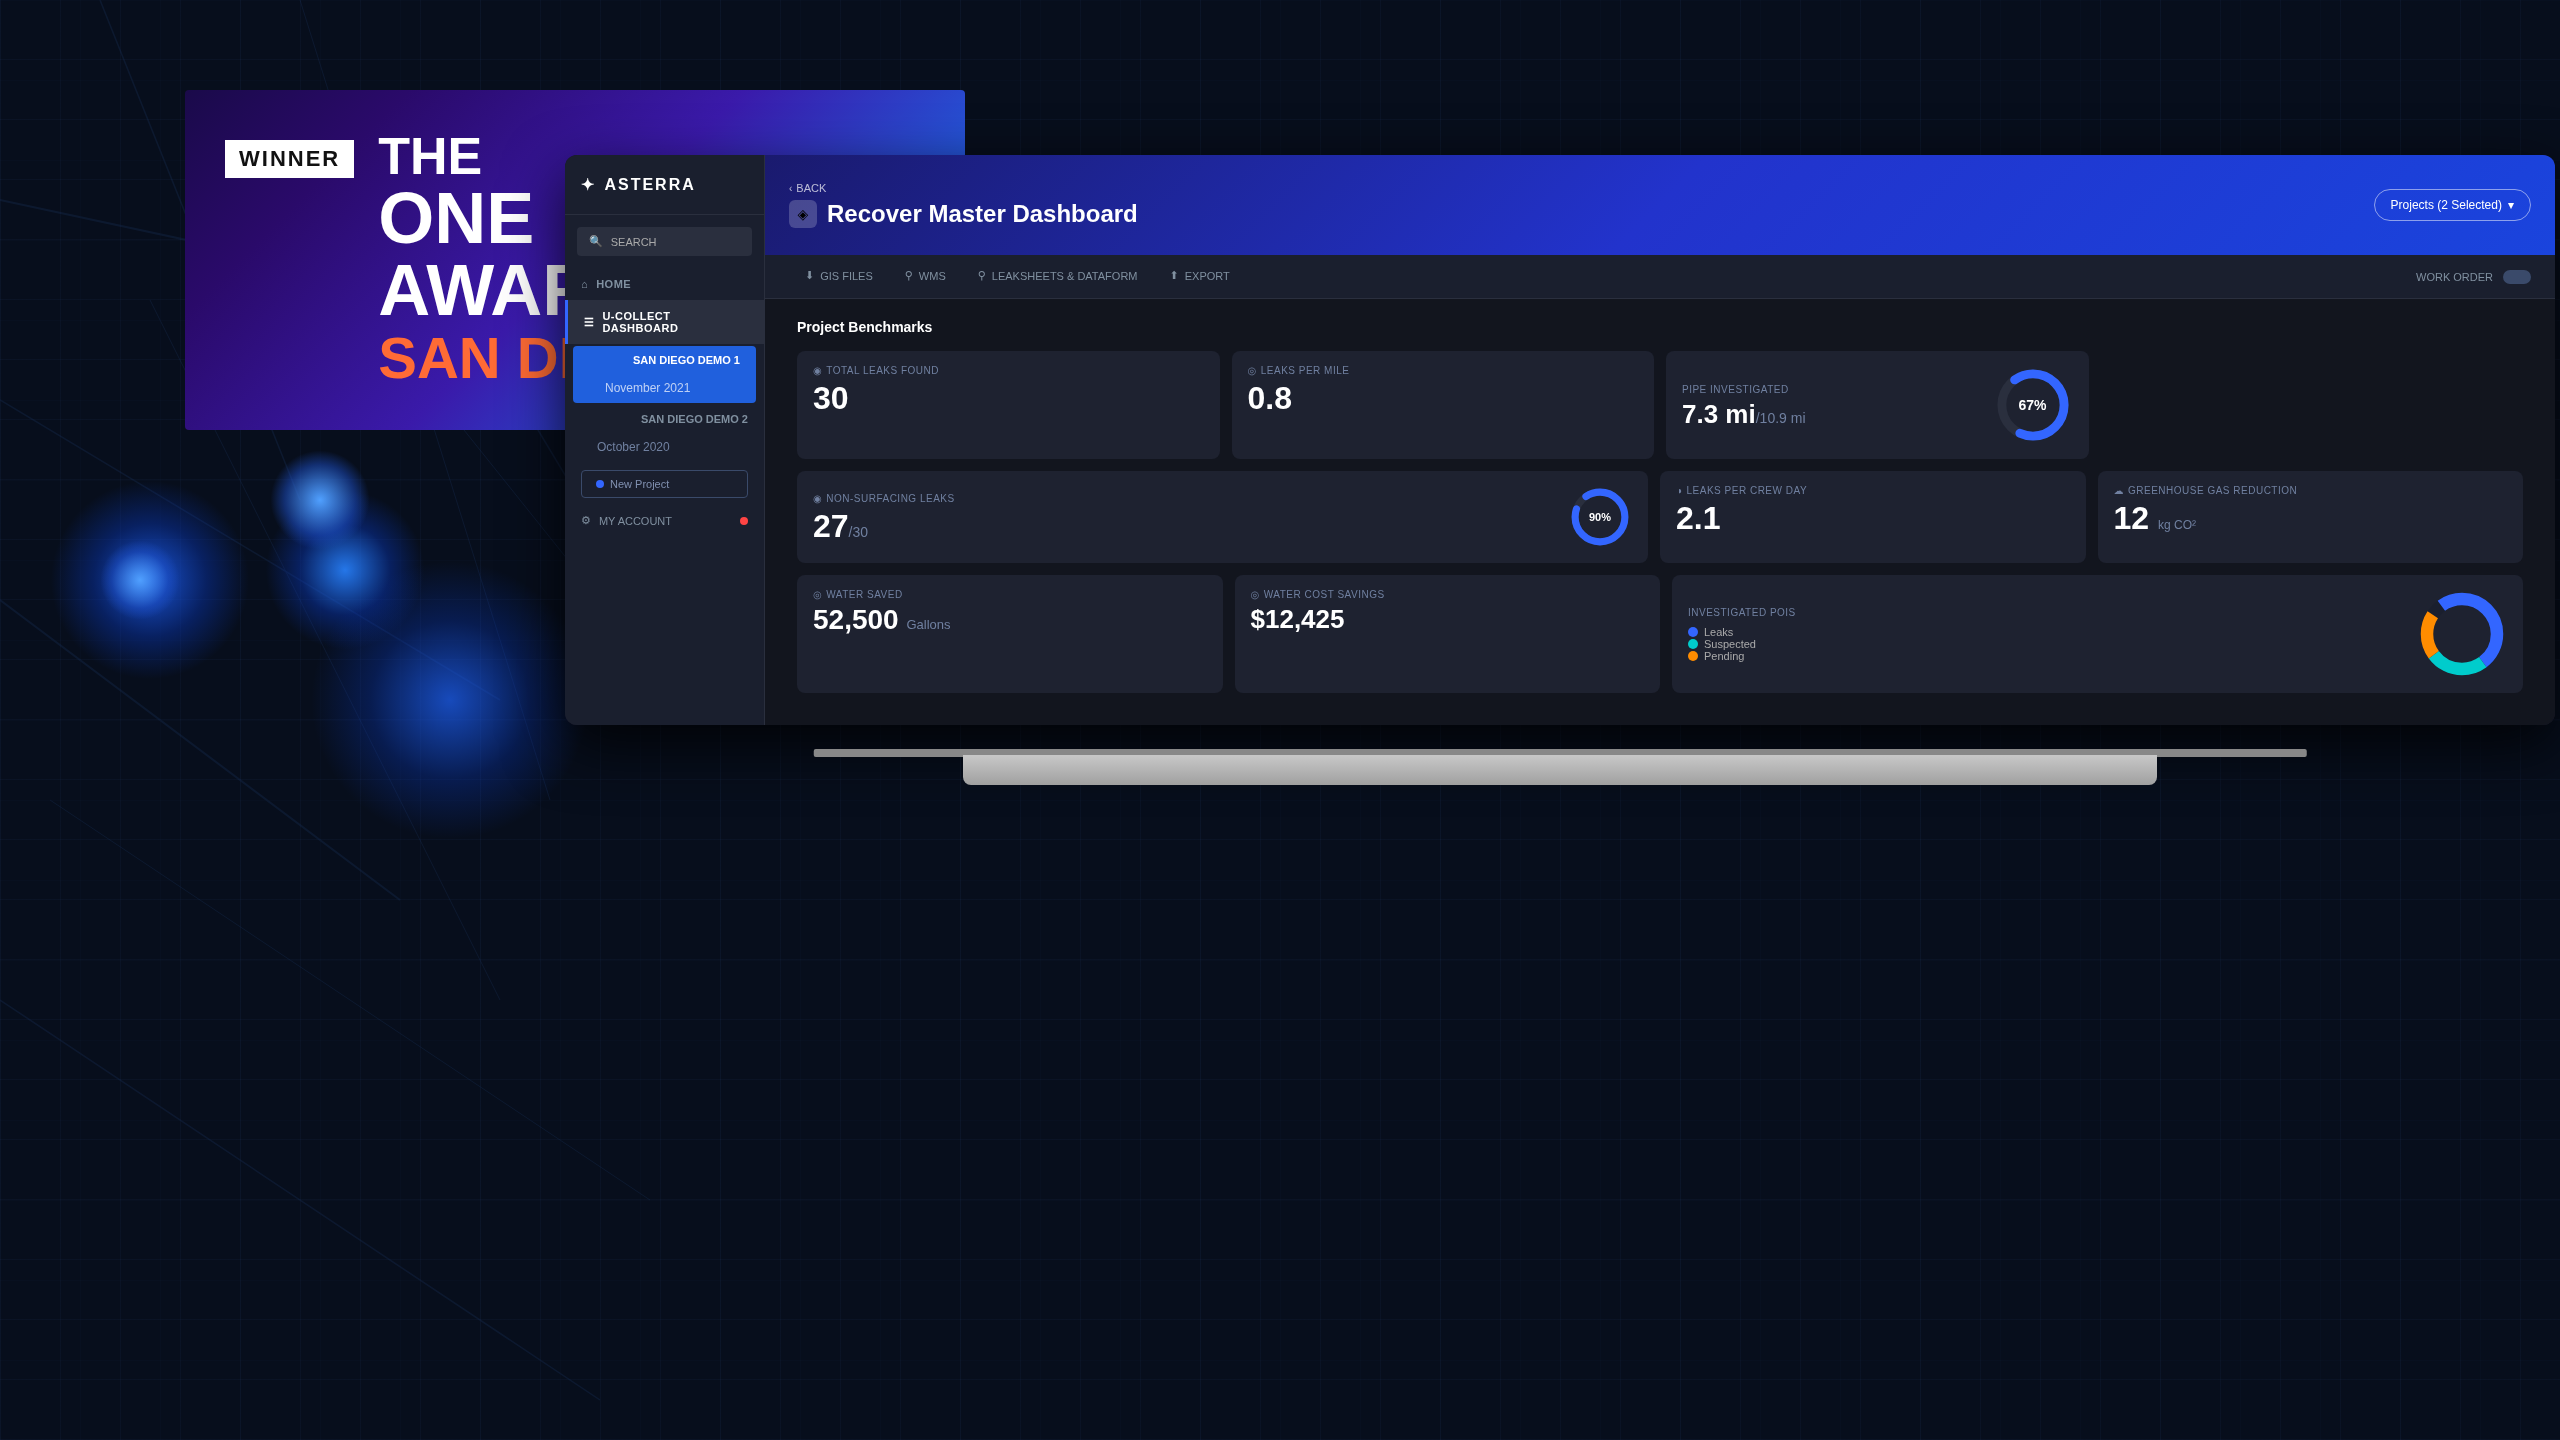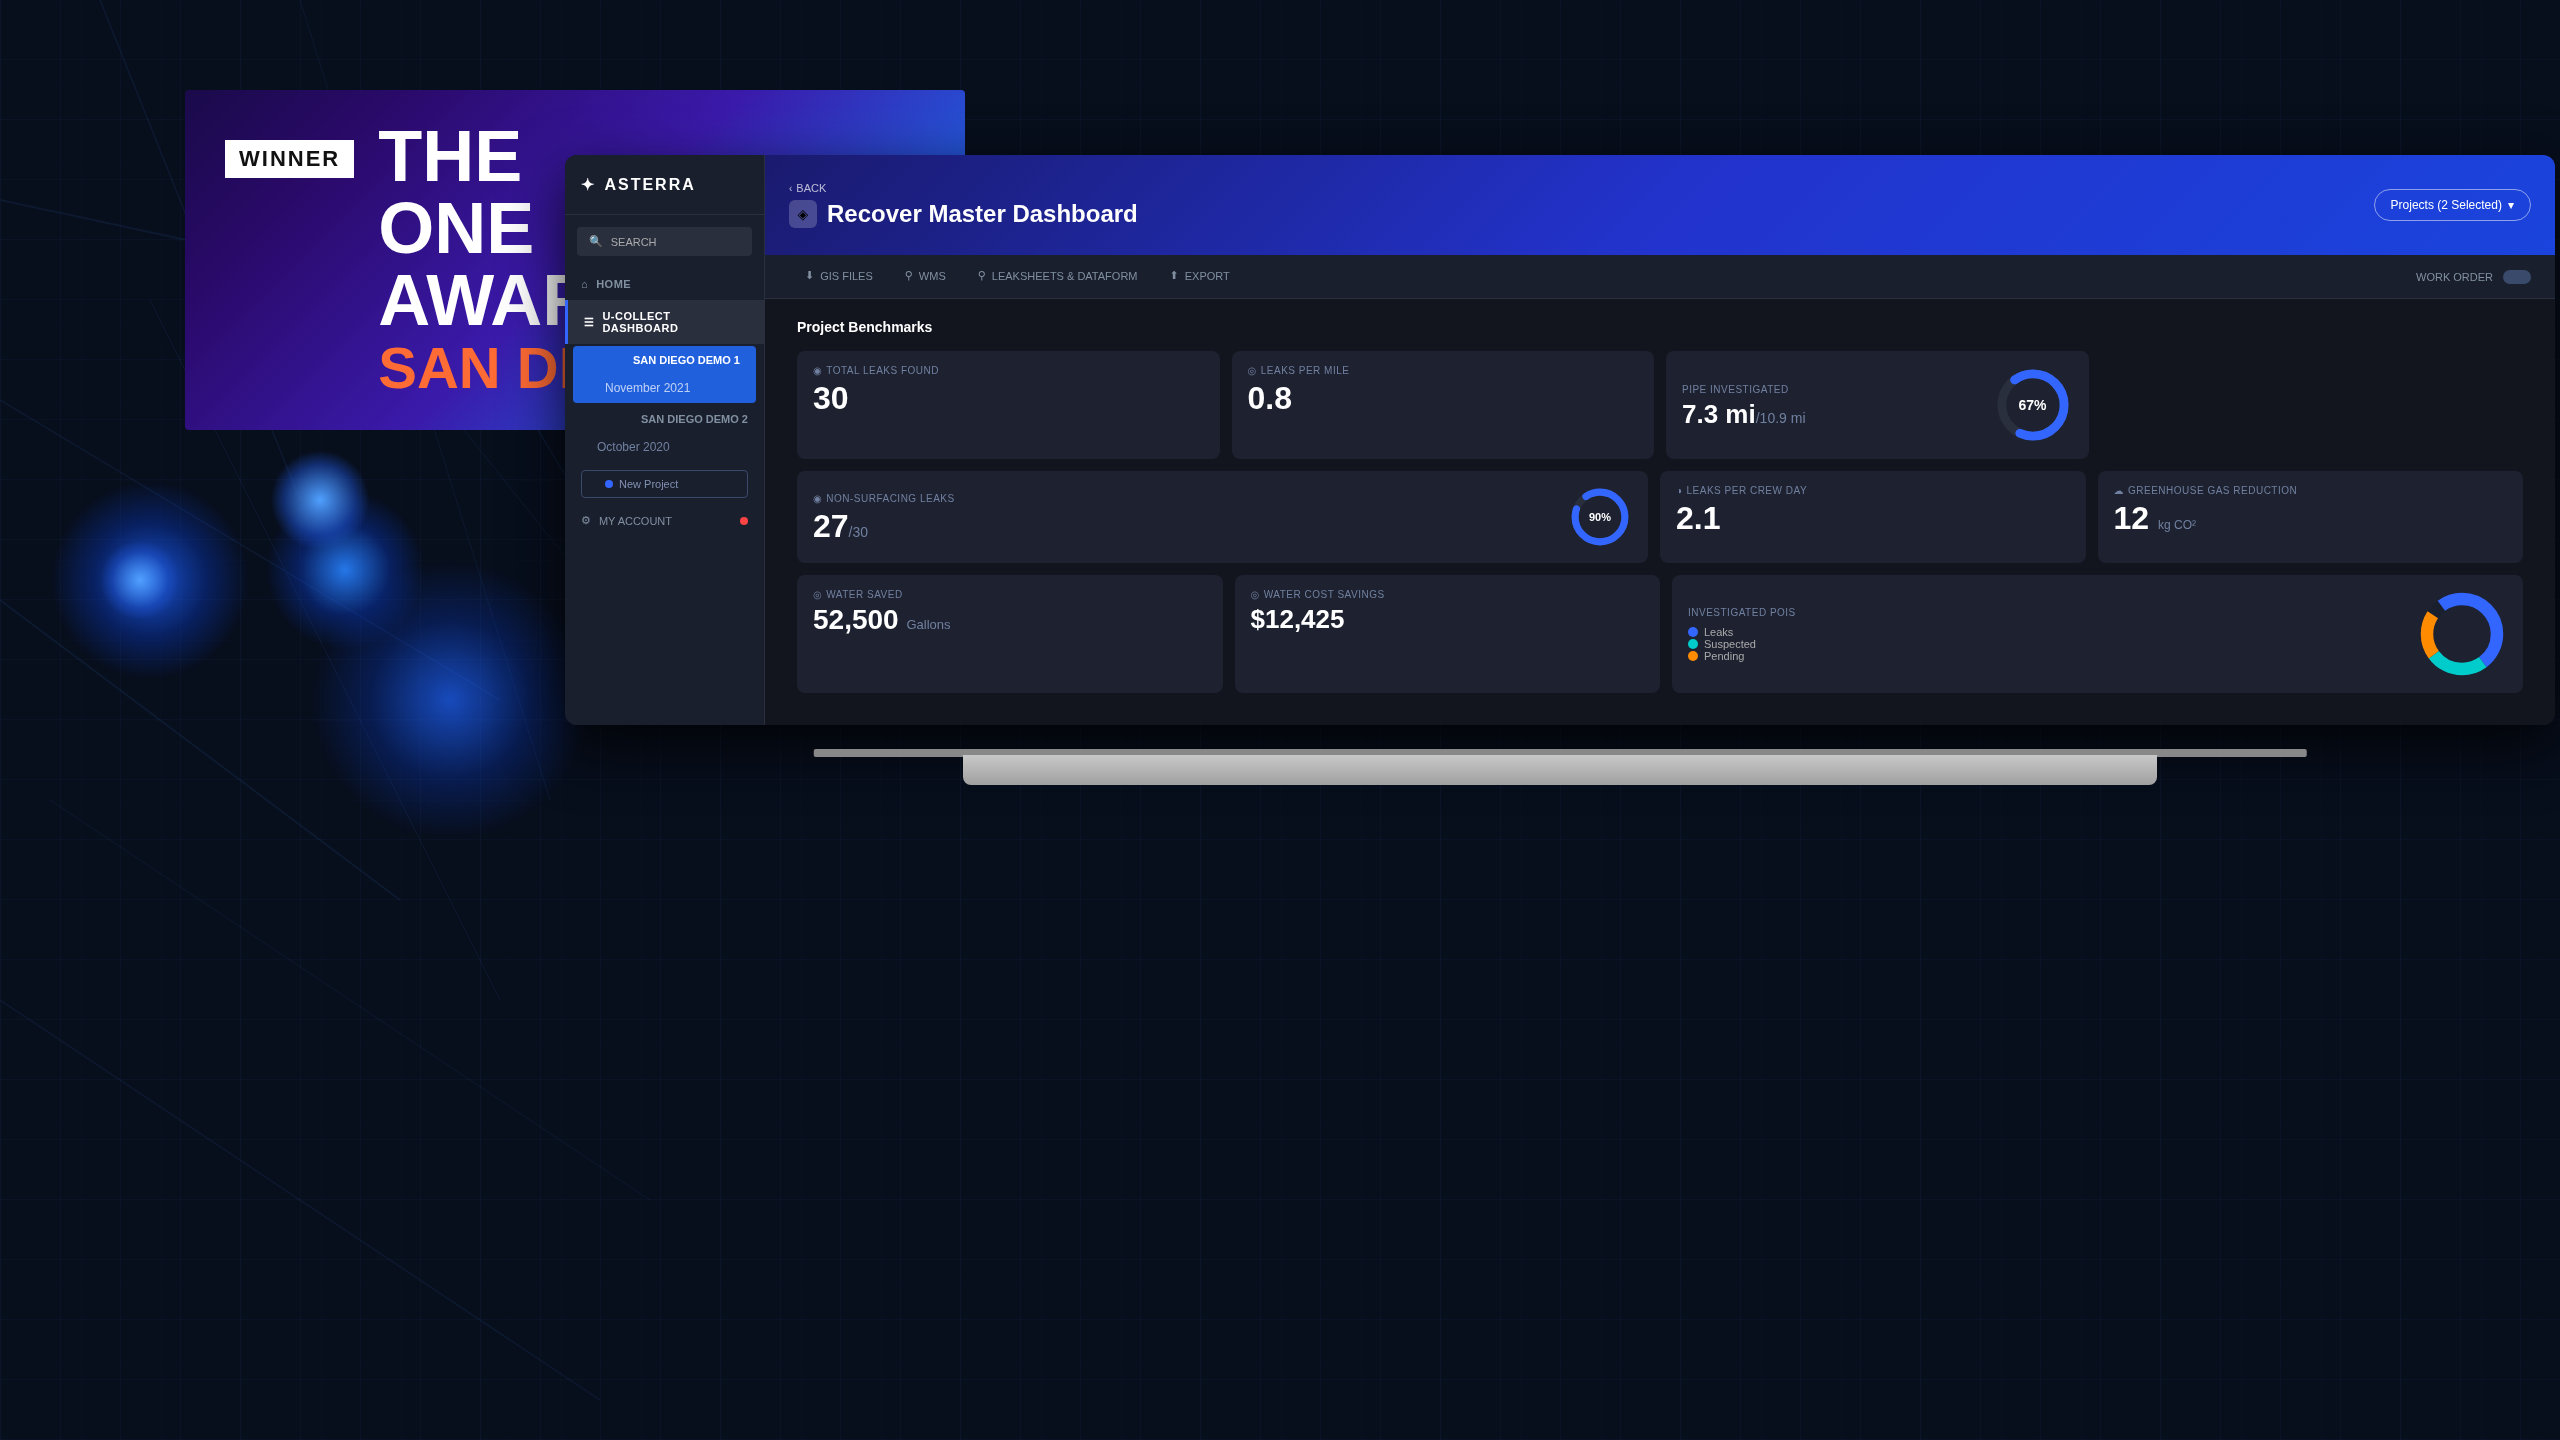--- a/index.html
+++ b/index.html
@@ -61,21 +61,21 @@
       letter-spacing: 2px;
       flex-shrink: 0;
       align-self: flex-start;
       margin-top: 10px;
     }
     .winner-text {
       display: flex;
       flex-direction: column;
     }
     .winner-text-the {
-      font-size: 72px;
+      font-size: 52px;
       font-weight: 900;
       color: white;
       line-height: 1;
       text-transform: uppercase;
     }
     .winner-text-one {
       font-size: 72px;
       font-weight: 900;
       color: white;
       line-height: 1;
@@ -199,21 +199,21 @@
       flex-direction: column;
       cursor: pointer;
     }
     .nav-sub-item.active { background: #2060dd; color: white; border-radius: 4px; margin: 2px 8px; }
     .nav-sub-item span:first-child { font-weight: 600; font-size: 11px; text-align: right; }
     .nav-sub-item span:last-child { font-size: 12px; color: #7080a0; margin-top: 15px; }
     .nav-sub-item.active span:last-child { color: rgba(255,255,255,0.7); }
 
     .new-project-btn {
       margin: 8px 16px;
-      padding: 7px 23px;
+      padding: 7px 14px;
       background: transparent;
       border: 1px solid #3a4a6a;
       border-radius: 4px;
       color: #8090b0;
       font-size: 11px;
       display: flex;
       align-items: center;
       gap: 6px;
       cursor: pointer;
     }

